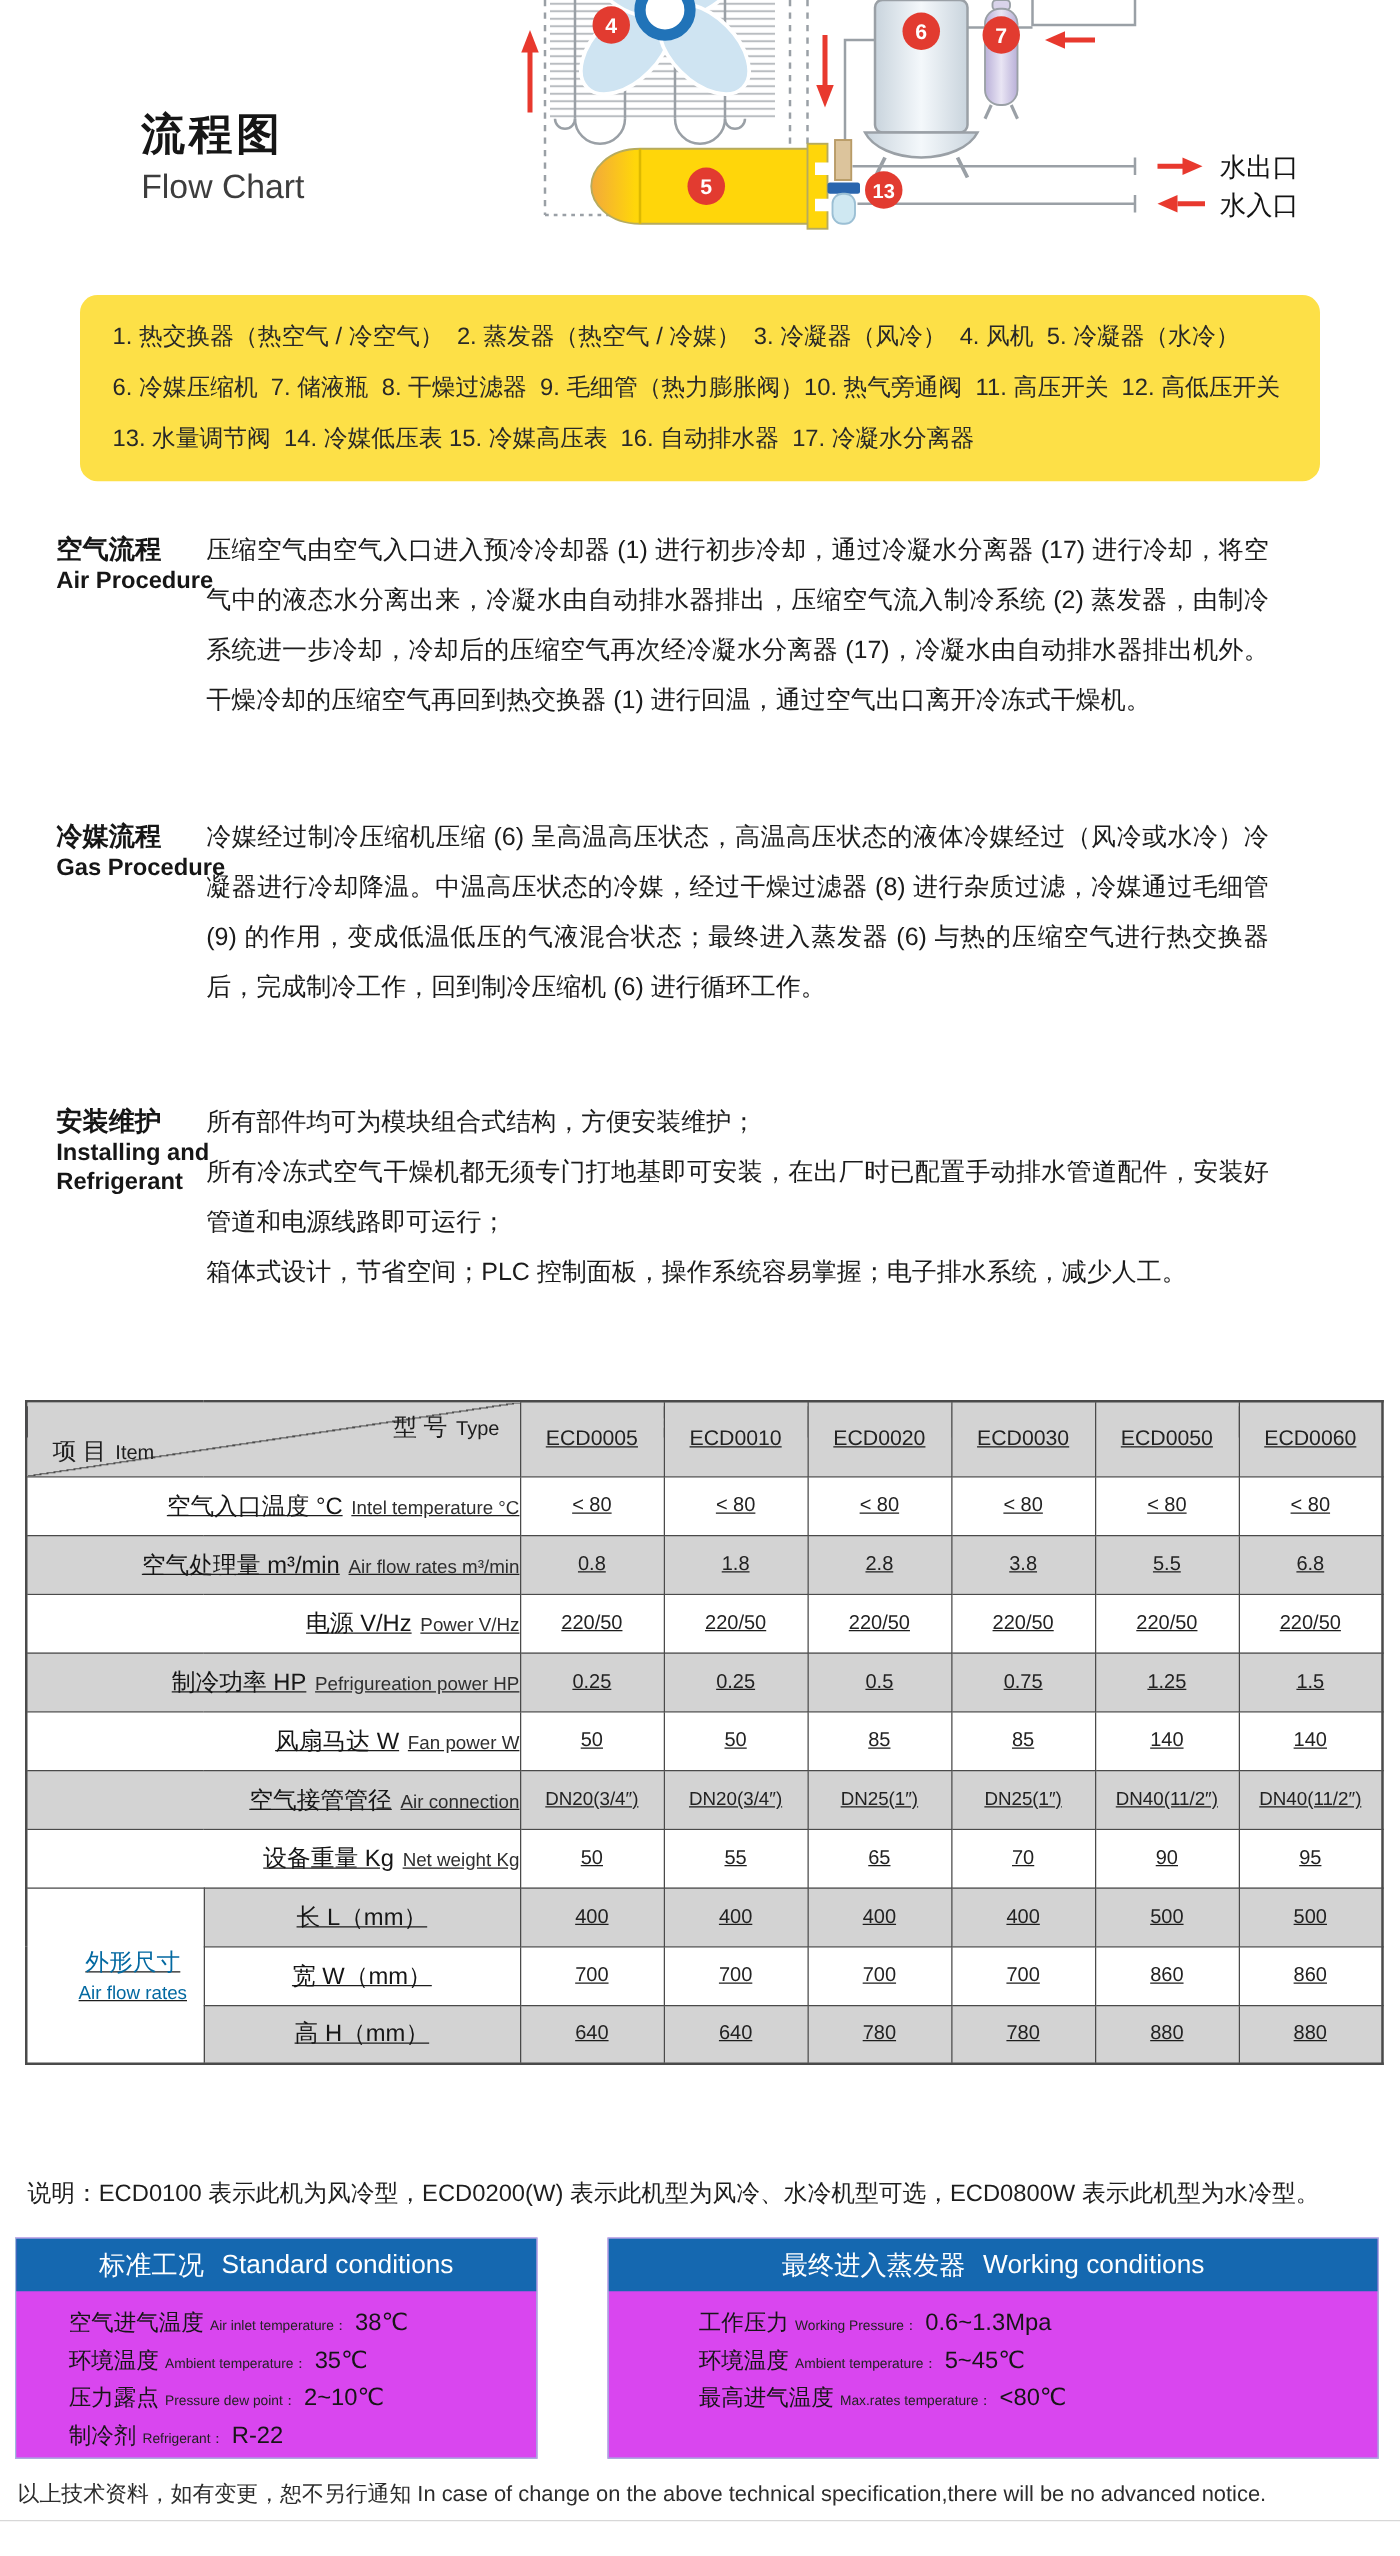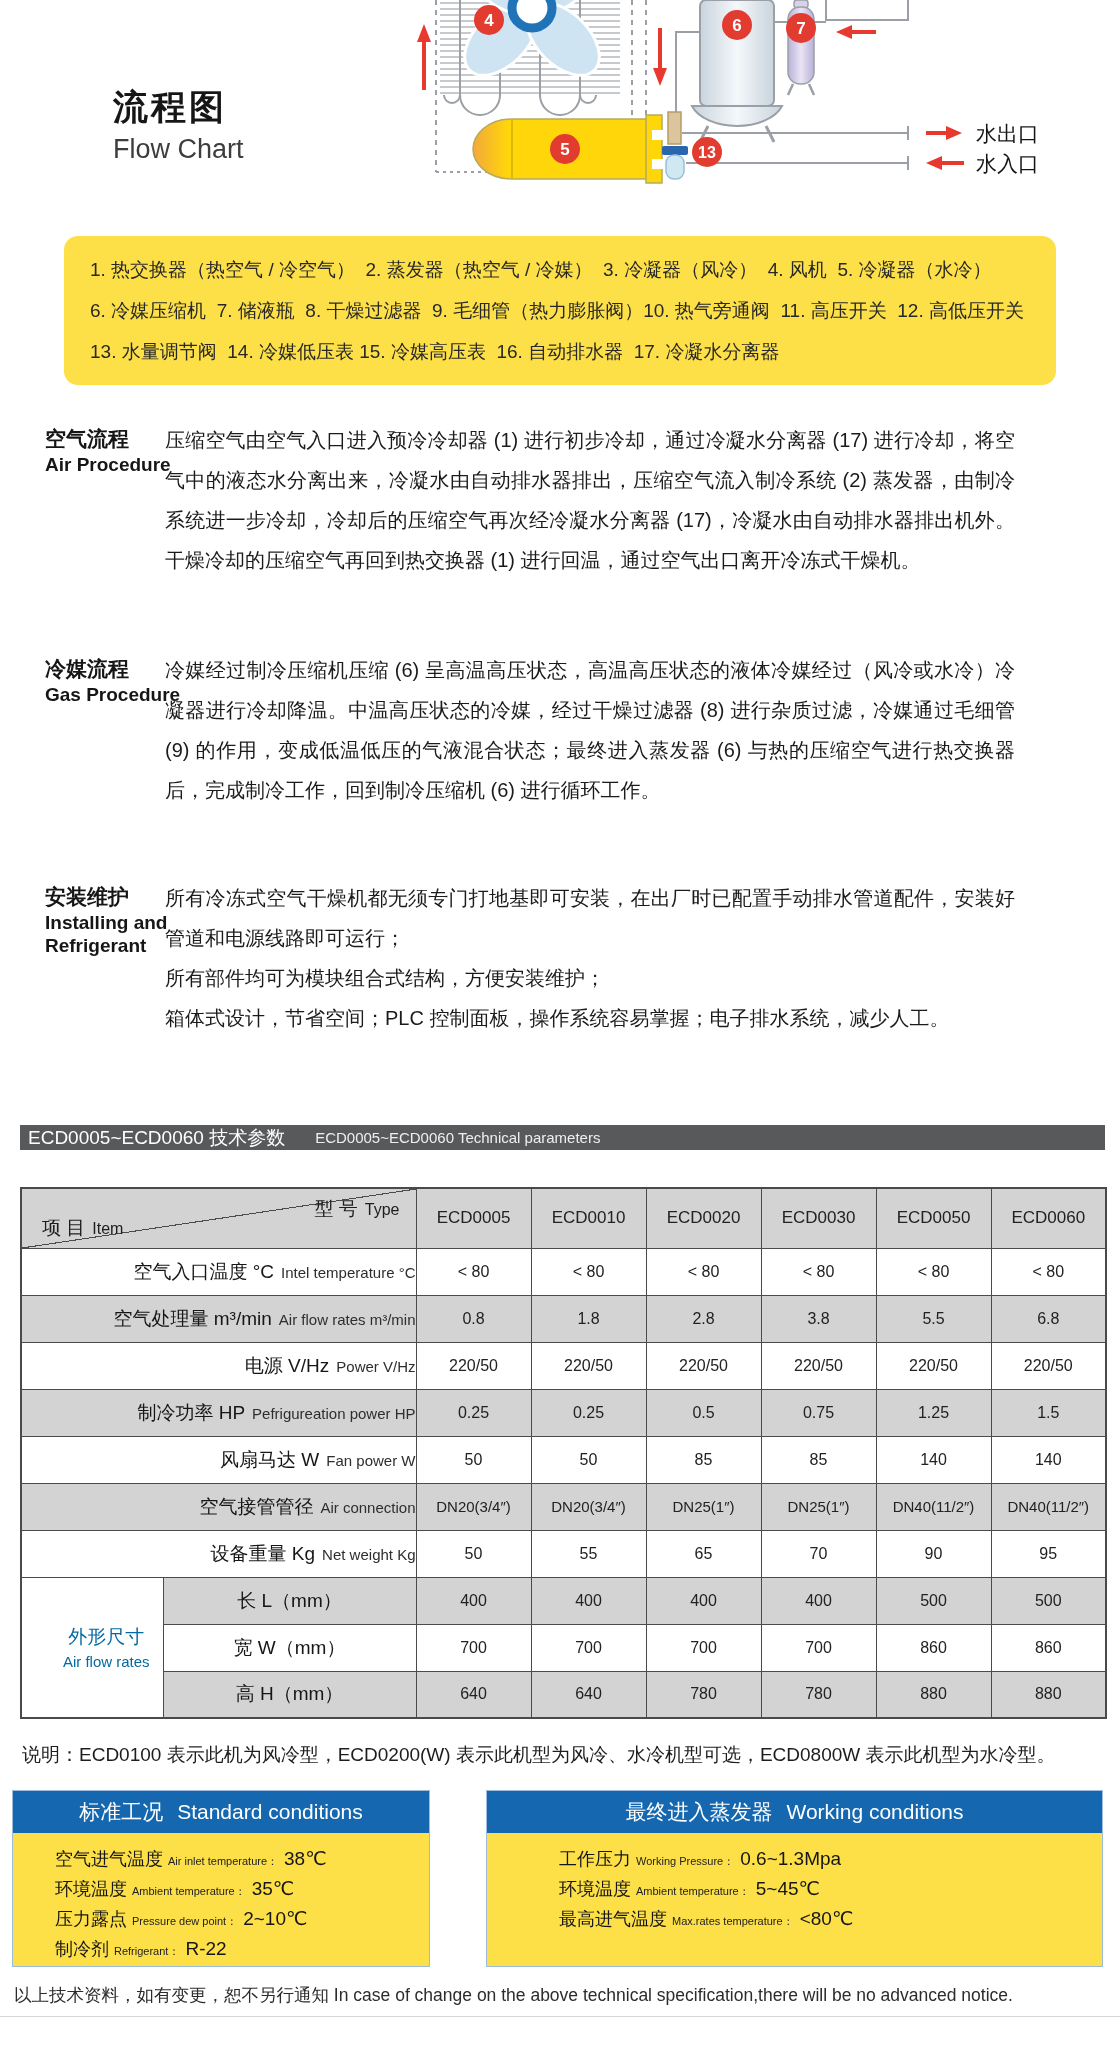--- a/index.html
+++ b/index.html
@@ -31,22 +31,22 @@
   .sec-body { margin-left:120px; width:850px; font-size:20px; line-height:40px;
               text-align:justify; color:#1b1b1b; }
 
   
   #table-bar { left:20px; top:1125px; width:1085px; height:25px; background:#58595b;
                color:#fff; display:flex; align-items:center; padding-left:8px; }
   .bar-cn { font-size:19px; }
   .bar-en { font-size:15px; margin-left:30px; color:#efefef; }
 
   
-  #spec-table { left:20px; top:1187px; width:1085px; border-collapse:collapse;
-                table-layout:fixed; border:2px solid #4a4a4a; }
+  #spec-table { left:20px; top:1120px; width:1085px; border-collapse:collapse;
+                table-layout:fixed; border:2px solid #4a4a4a;text-decoration:underline; }
   #spec-table td, #spec-table th { border:1px solid #4a4a4a; font-weight:normal; }
   .gray { background:#d3d3d3; }
   .white { background:#ffffff; }
   #spec-table thead th { height:60px; font-size:17px; color:#222; }
   th.corner { position:relative;
     background-image:linear-gradient(to bottom right,
       rgba(0,0,0,0) 49.55%, #4a4a4a 49.55%, #4a4a4a 50.45%, rgba(0,0,0,0) 50.45%); }
   .corner-type { position:absolute; top:7px; right:16px; font-size:19px; color:#1d1d1d; }
   .corner-item { position:absolute; bottom:7px; left:20px; font-size:19px; color:#1d1d1d; }
   .corner-type .en, .corner-item .en { font-size:16px; margin-left:7px; }
@@ -57,21 +57,21 @@
   td.val { text-align:center; font-size:16px; color:#222; }
   td.val.small { font-size:15px; }
   td.sub { text-align:center; font-size:19px; color:#161616; }
   td.group { text-align:center; padding-left:28px; font-size:19px; color:#0369a1; }
   td.group .en { display:block; font-size:15px; margin-top:3px; }
 
   
   #note { left:22px; top:1742px; font-size:19px; color:#1d1d1d; }
 
   
-  .cond-box { top:1790px; height:177px; border:1px solid #9cbcdb; background:#fde047; }
+  .cond-box { top:1790px; height:177px; border:1px solid #9cbcdb; background:#d946ef; }
   #box0 { left:12px; width:418px; }
   #box1 { left:486px; width:617px; }
   .cond-head { height:42px; background:#1568b0; color:#fff; display:flex;
                align-items:center; justify-content:center; font-size:21px; }
   .cond-head .hd-en { margin-left:14px; }
   .cond-body { padding:12px 0 0 42px; }
   #box1 .cond-body { padding-left:72px; }
   .cond-row { line-height:27px; font-size:18px; color:#161616; }
   .c-en { font-size:11px; margin-left:5px; color:#222; }
   .c-val { font-size:19px; margin-left:6px; }
@@ -247,22 +247,22 @@
     <p>冷媒经过制冷压缩机压缩 (6) 呈高温高压状态，高温高压状态的液体冷媒经过（风冷或水冷）冷凝器进行冷却降温。中温高压状态的冷媒，经过干燥过滤器 (8) 进行杂质过滤，冷媒通过毛细管 (9) 的作用，变成低温低压的气液混合状态；最终进入蒸发器 (6) 与热的压缩空气进行热交换器后，完成制冷工作，回到制冷压缩机 (6) 进行循环工作。</p>
   </div>
 </div>
 
 <div id="sec2" class="abs section">
   <div class="sec-label">
     <div class="sec-cn">安装维护</div>
     <div class="sec-en">Installing and Refrigerant</div>
   </div>
   <div class="sec-body">
+    <p>所有部件均可为模块组合式结构，方便安装维护；</p>
     <p>所有冷冻式空气干燥机都无须专门打地基即可安装，在出厂时已配置手动排水管道配件，安装好管道和电源线路即可运行；</p>
-    <p>所有部件均可为模块组合式结构，方便安装维护；</p>
     <p>箱体式设计，节省空间；PLC 控制面板，操作系统容易掌握；电子排水系统，减少人工。</p>
   </div>
 </div>
 
 <div id="table-bar" class="abs">
   <span class="bar-cn">ECD0005~ECD0060 技术参数</span>
   <span class="bar-en">ECD0005~ECD0060 Technical parameters</span>
 </div>
 
 <table id="spec-table" class="abs">

